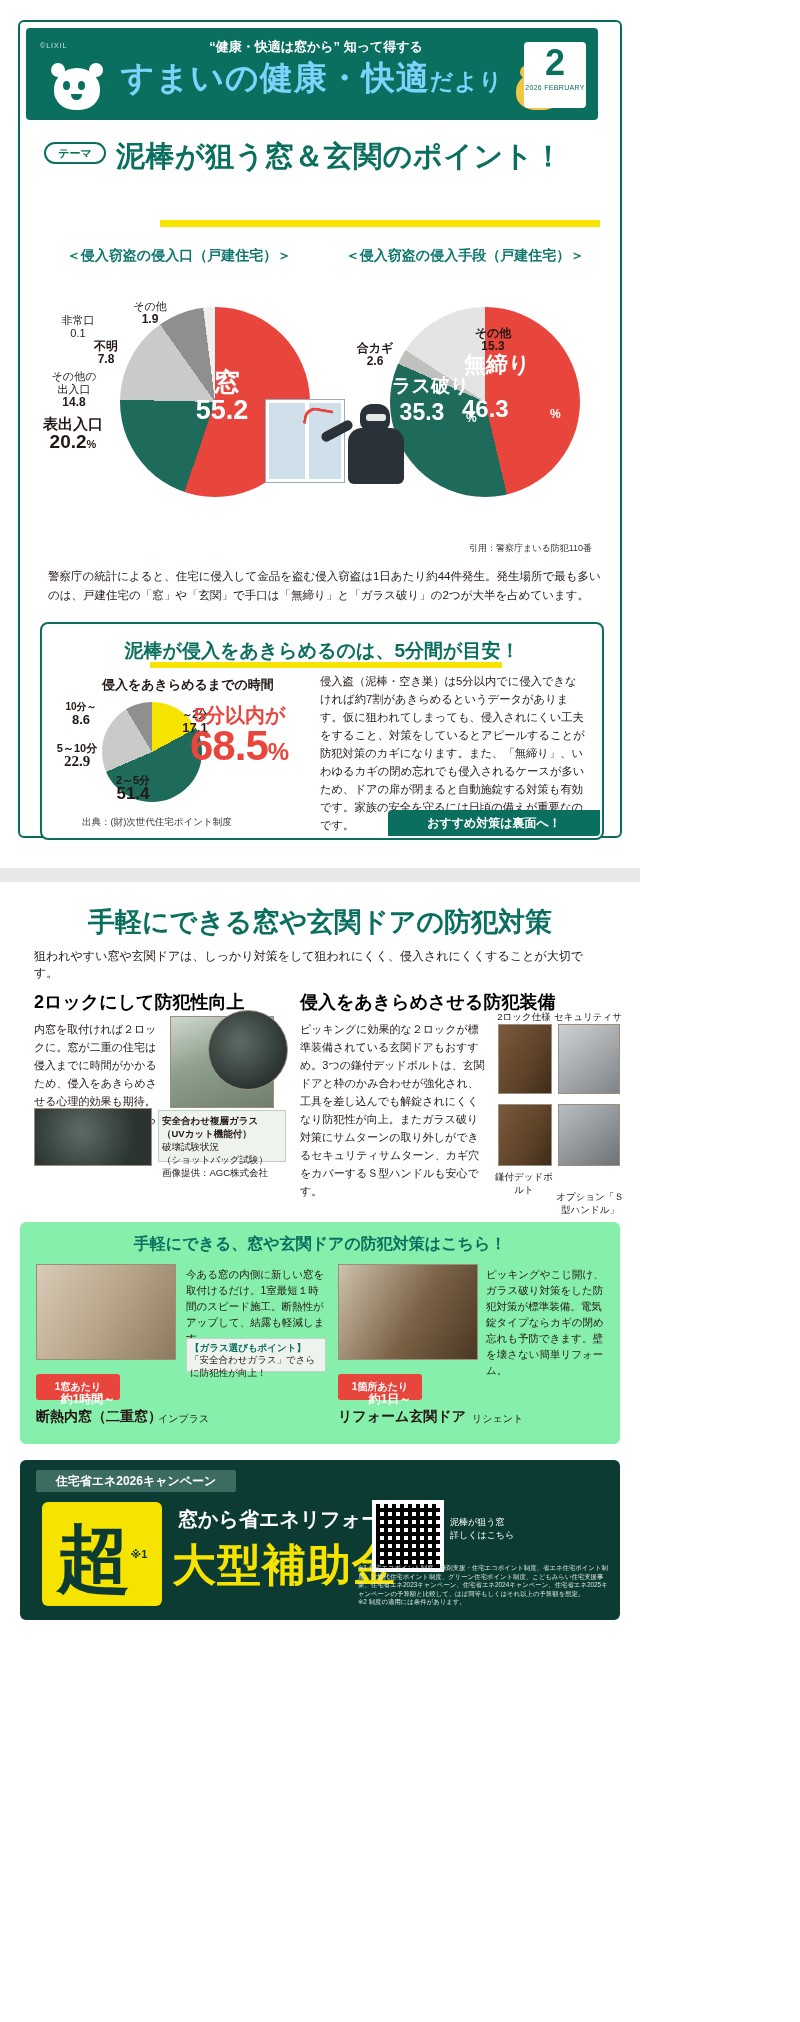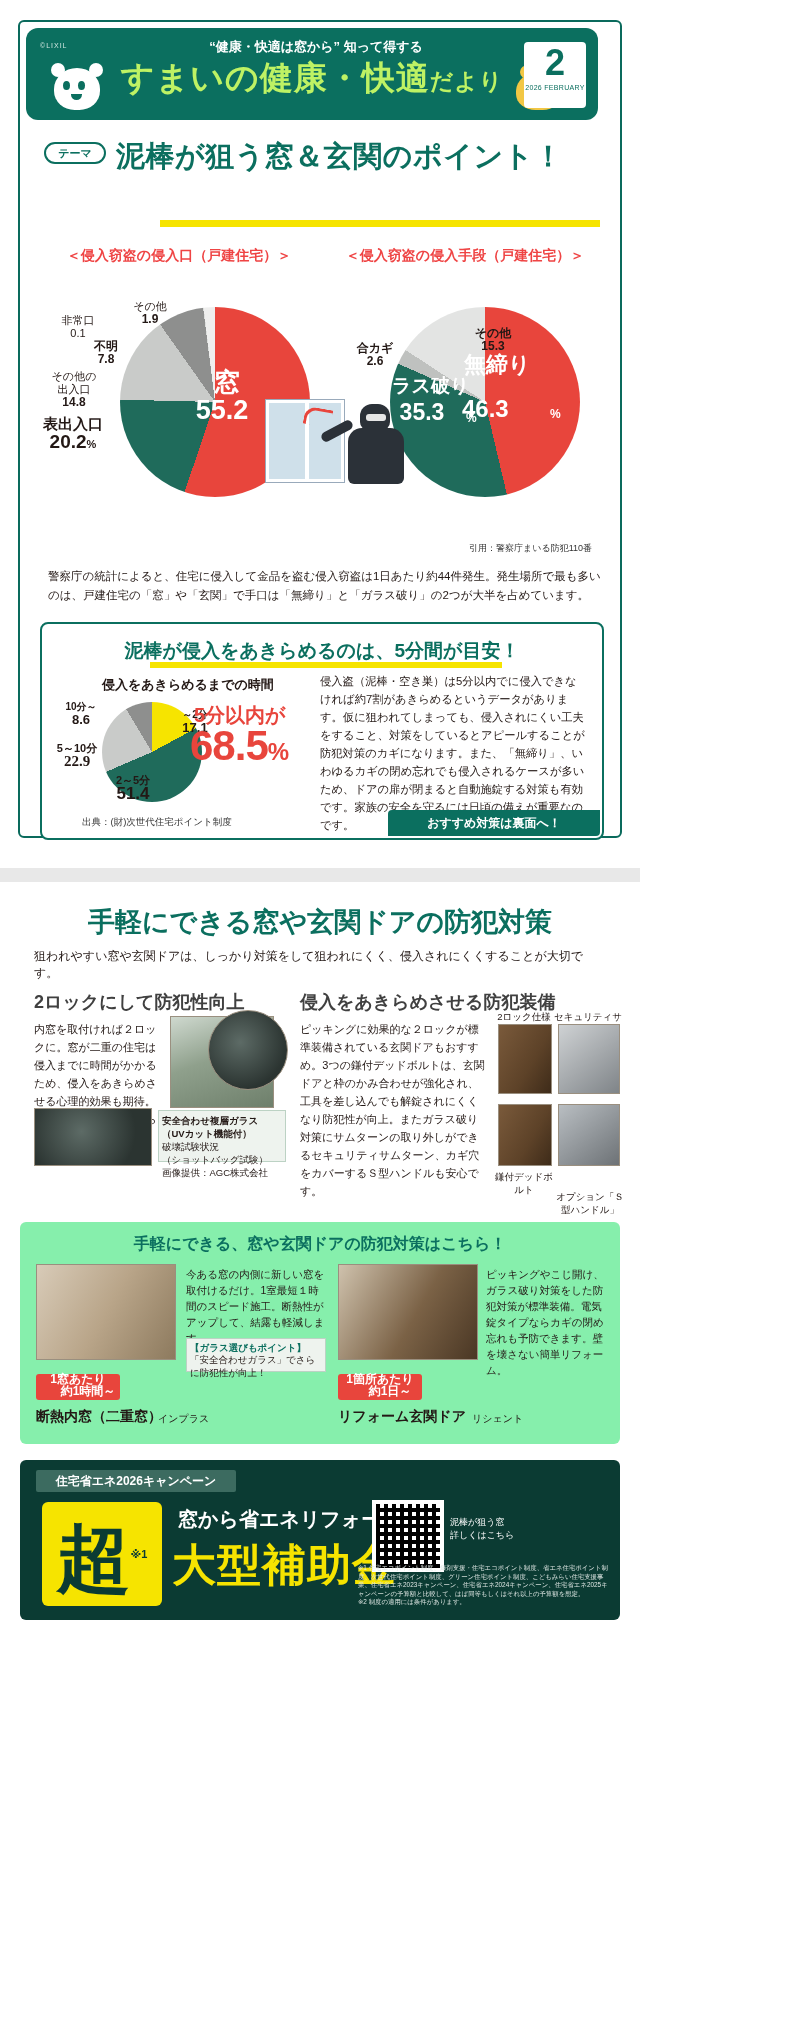--- a/index.html
+++ b/index.html
@@ -12,45 +12,45 @@
     position: relative;
     overflow: hidden;
   }
   .page { position: relative; width: 800px; height: 2022px; background:#fff; }
 
   
   .p1 { position:absolute; left:0; top:0; width:640px; height:865px; background:#ffffff; }
   .p1-inner { position:absolute; left:18px; top:20px; width:604px; height:818px; border:2px solid #0a6a5c; border-radius:6px; background:#fff; }
 
   
-  .hdr { position:absolute; left:6px; top:6px; width:572px; height:92px; background:#0b6f5f; border-radius:12px; }
+  .hdr { position:absolute; left:6px; top:6px; width:572px; height:92px; background:#0b6f5f; border-radius:4px; }
   .hdr-copy { position:absolute; left:14px; top:14px; font-size:7px; color:#cfe6e0; letter-spacing:1px; }
   .hdr-sub { position:absolute; left:90px; top:10px; width:400px; text-align:center; font-size:13px; color:#ffffff; font-weight:bold; }
-  .hdr-title { position:absolute; left:76px; top:28px; width:420px; text-align:center; font-size:33px; color:#bef264; font-weight:bold; letter-spacing:1px; }
+  .hdr-title { position:absolute; left:76px; top:28px; width:420px; text-align:center; font-size:33px; color:#7dd3fc; font-weight:bold; letter-spacing:1px; }
   .hdr-title .sm { font-size:23px; }
   .mascot { position:absolute; left:28px; top:40px; width:46px; height:42px; background:#fff; border-radius:50% 50% 45% 45%; }
   .mascot:before { content:""; position:absolute; left:9px; top:13px; width:7px; height:9px; background:#0b6f5f; border-radius:50%; box-shadow:15px 0 0 #0b6f5f; }
   .mascot:after { content:""; position:absolute; left:17px; top:26px; width:11px; height:6px; background:#0b6f5f; border-radius:0 0 8px 8px; }
   .mascot-ear { position:absolute; width:14px; height:14px; background:#fff; border-radius:50%; top:-5px; }
   .frog { position:absolute; left:490px; top:44px; width:46px; height:38px; background:#f2c744; border-radius:50% 50% 42% 42%; }
   .frog-eye { position:absolute; width:16px; height:14px; background:#f2c744; border-radius:50%; top:-7px; }
   .frog-eye:after { content:""; position:absolute; left:5px; top:4px; width:6px; height:7px; background:#3b2a12; border-radius:50%; }
   .frog-mouth { position:absolute; left:13px; top:20px; width:20px; height:9px; border-bottom:2px solid #3b2a12; border-radius:0 0 12px 12px; }
   .month-box { position:absolute; right:12px; top:14px; width:62px; height:66px; background:#fff; border-radius:4px; text-align:center; }
   .month-num { font-size:36px; font-weight:bold; color:#0b6f5f; line-height:42px; }
   .month-lbl { font-size:7px; color:#0b6f5f; letter-spacing:0.3px; }
 
   
   .theme-tag { position:absolute; left:24px; top:120px; width:62px; height:22px; border:2px solid #0b6f5f; border-radius:11px; color:#0b6f5f; font-size:11px; font-weight:bold; text-align:center; line-height:18px; }
   .theme-l1 { position:absolute; left:96px; top:115px; font-size:29px; font-weight:bold; color:#0b6f5f; letter-spacing:0.5px; }
   .theme-l2 { position:absolute; left:140px; top:155px; font-size:37px; font-weight:bold; color:#0b6f5f; letter-spacing:1px; }
   .theme-ul { position:absolute; left:140px; top:198px; width:440px; height:7px; background:#f6e400; }
 
   
-  .chart-h { position:absolute; font-size:14px; font-weight:bold; color:#ef4444; }
+  .chart-h { position:absolute; font-size:14px; font-weight:bold; color:#0f766e; }
 
   .pie-wrap { position:absolute; }
   .pie { border-radius:50%; position:absolute; }
   .lbl { position:absolute; font-size:11px; color:#231815; text-align:center; line-height:13px; }
   .lbl b { font-size:12px; }
   .lbl-w { position:absolute; color:#fff; font-weight:bold; text-align:center; }
 
   .cite { position:absolute; right:28px; top:520px; font-size:9px; color:#333; }
 
   .body-text { position:absolute; left:28px; top:545px; width:560px; font-size:11.5px; line-height:19px; color:#231815; }
@@ -67,39 +67,39 @@
   .ribbon { position:absolute; right:2px; bottom:2px; width:212px; height:26px; background:#0b6f5f; border-radius:4px 0 4px 0; color:#fff; font-size:12px; font-weight:bold; text-align:center; line-height:26px; }
 
   
   .divider { position:absolute; left:0; top:868px; width:640px; height:14px; background:#e8e8e8; }
 
   
   .p2 { position:absolute; left:0; top:882px; width:640px; height:1140px; background:#fff; }
   .p2-title { position:absolute; left:0; top:22px; width:640px; text-align:center; font-size:27px; font-weight:bold; color:#0b6f5f; }
   .p2-lead { position:absolute; left:34px; top:66px; width:572px; font-size:12px; color:#231815; }
 
-  .col-h { position:absolute; font-size:18px; font-weight:bold; color:#404040; }
+  .col-h { position:absolute; font-size:18px; font-weight:bold; color:#000000; }
   .col-t { position:absolute; font-size:11px; line-height:18px; color:#231815; }
 
   .photo { position:absolute; background:#b9ad9a; border:1px solid #9a8f7f; }
   .ph-window { background: linear-gradient(160deg,#cfd9cf 0%, #8fa08c 45%, #6e7f6b 100%); }
   .ph-glass { background: radial-gradient(circle at 40% 40%, #5d6b66 0%, #2b3431 70%); }
   .ph-door { background: linear-gradient(120deg,#7a5a3b 0%, #5d4228 60%, #3e2b19 100%); }
   .ph-room { background: linear-gradient(120deg,#d8cbb8 0%, #b9a589 50%, #8d7a5e 100%); }
   .ph-ent { background: linear-gradient(120deg,#cfc2ad 0%, #7b6246 55%, #4a3724 100%); }
 
   .cap { position:absolute; font-size:9.5px; line-height:13px; color:#231815; }
   .cap-box { position:absolute; background:#eef3ee; border:1px solid #bcd2c4; }
 
   .panel { position:absolute; left:20px; top:340px; width:600px; height:222px; background:#86efac; border-radius:6px; }
   .panel-h { position:absolute; left:0; top:12px; width:100%; text-align:center; font-size:16px; font-weight:bold; color:#0b6f5f; }
   .prod-name { position:absolute; font-size:14px; font-weight:bold; color:#231815; }
   .prod-sub { position:absolute; font-size:10px; color:#231815; }
   .timebadge { position:absolute; background:#e8453c; color:#fff; border-radius:3px; text-align:center; font-weight:bold; }
-  .timebadge .t1 { font-size:12px; display:block; line-height:10px; }
+  .timebadge .t1 { font-size:10px; display:block; line-height:10px;margin-top:8px; }
   .timebadge .t2 { font-size:12px; display:block; line-height:14px;padding-left:20px; }
 
   
   .camp { position:absolute; left:20px; top:578px; width:600px; height:160px; background:#0b3b33; border-radius:6px; }
   .camp-tag { position:absolute; left:16px; top:10px; width:200px; height:22px; background:#3c6b60; color:#fff; font-size:12px; font-weight:bold; text-align:center; line-height:22px; border-radius:2px; }
   .camp-cho { position:absolute; left:22px; top:42px; width:120px; height:104px; background:#f6e400; border-radius:6px; color:#0b3b33; font-size:74px; font-weight:bold; text-align:center; line-height:104px; }
   .camp-l1 { position:absolute; left:158px; top:46px; font-size:20px; font-weight:bold; color:#ffffff; }
   .camp-l2 { position:absolute; left:152px; top:76px; font-size:44px; font-weight:bold; color:#f6e400; letter-spacing:1px; }
   .qr { position:absolute; right:176px; top:40px; width:72px; height:72px; background:#fff; padding:4px; }
   .qr-inner { width:100%; height:100%; background:

